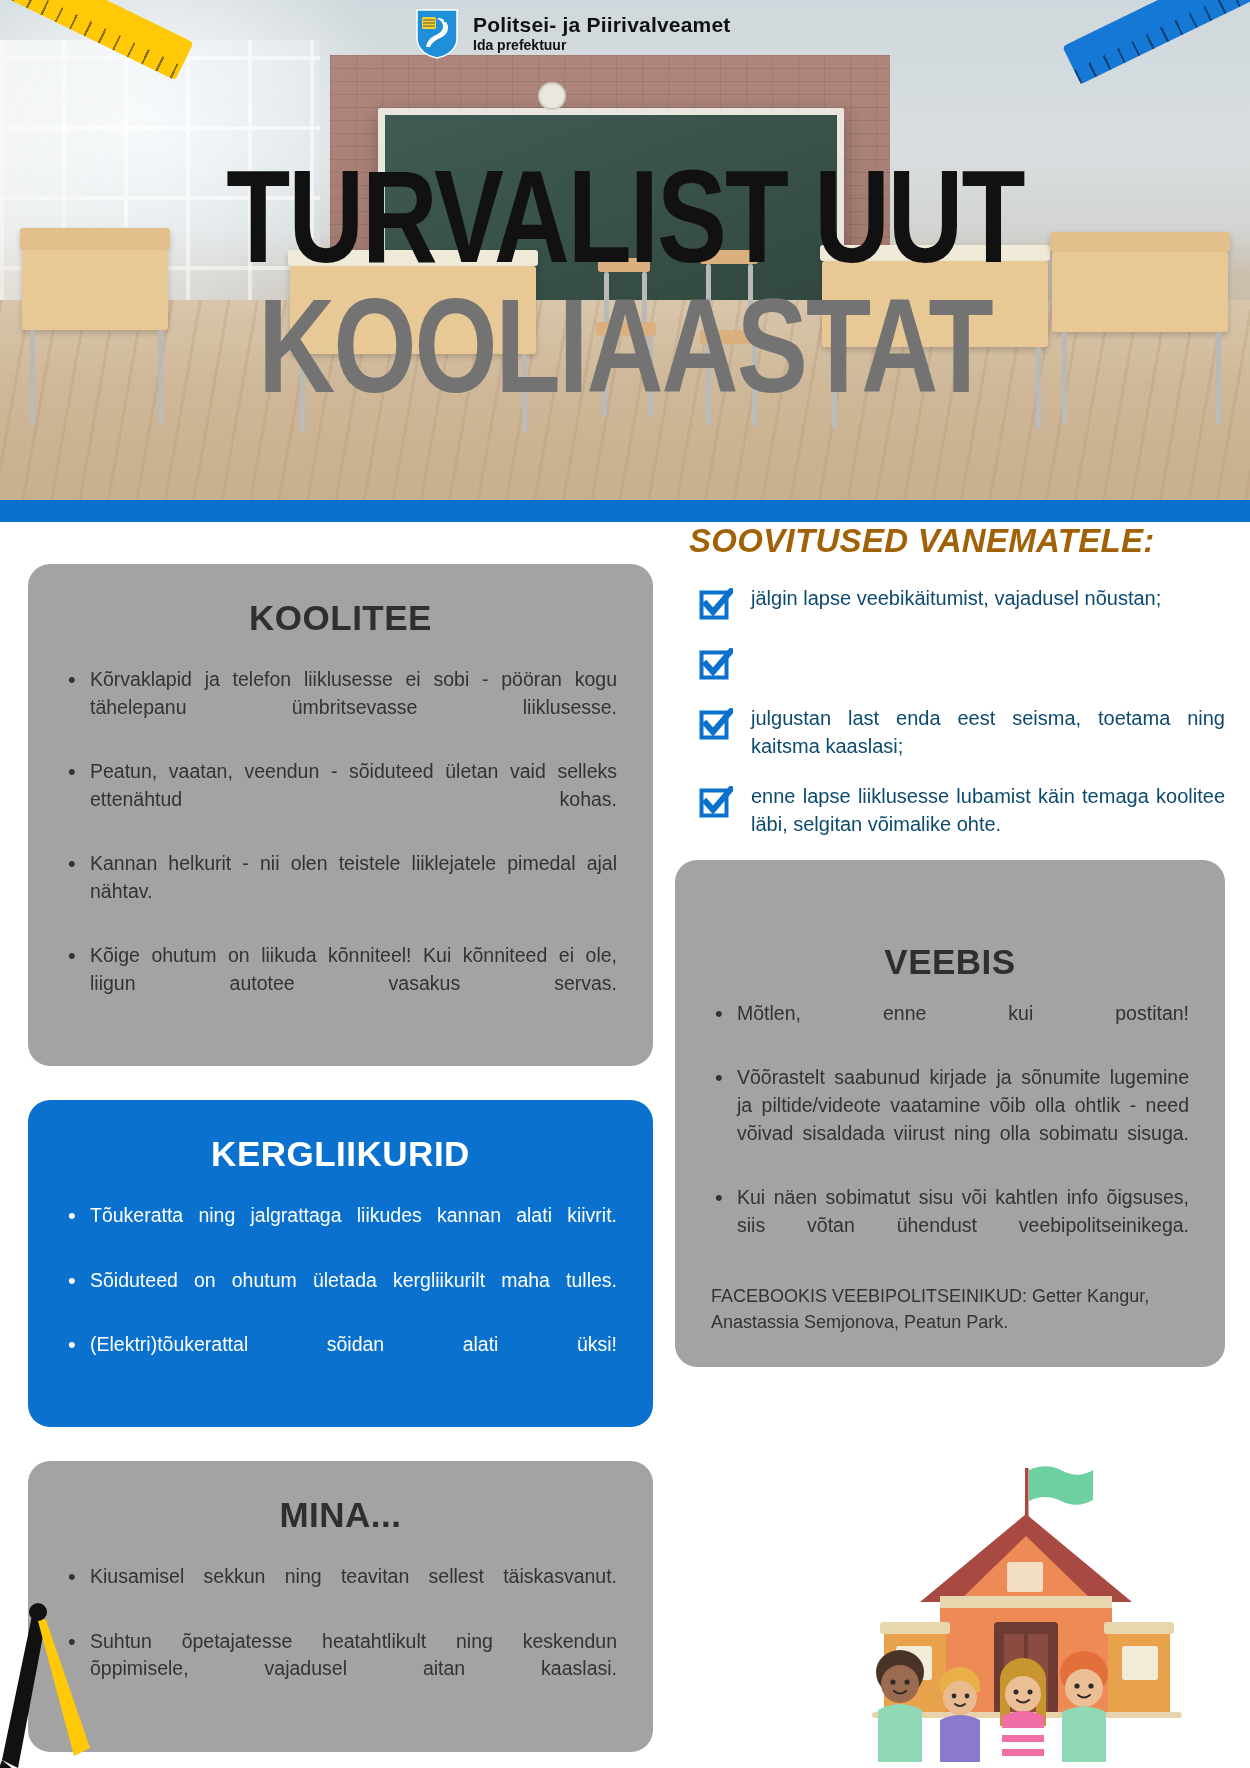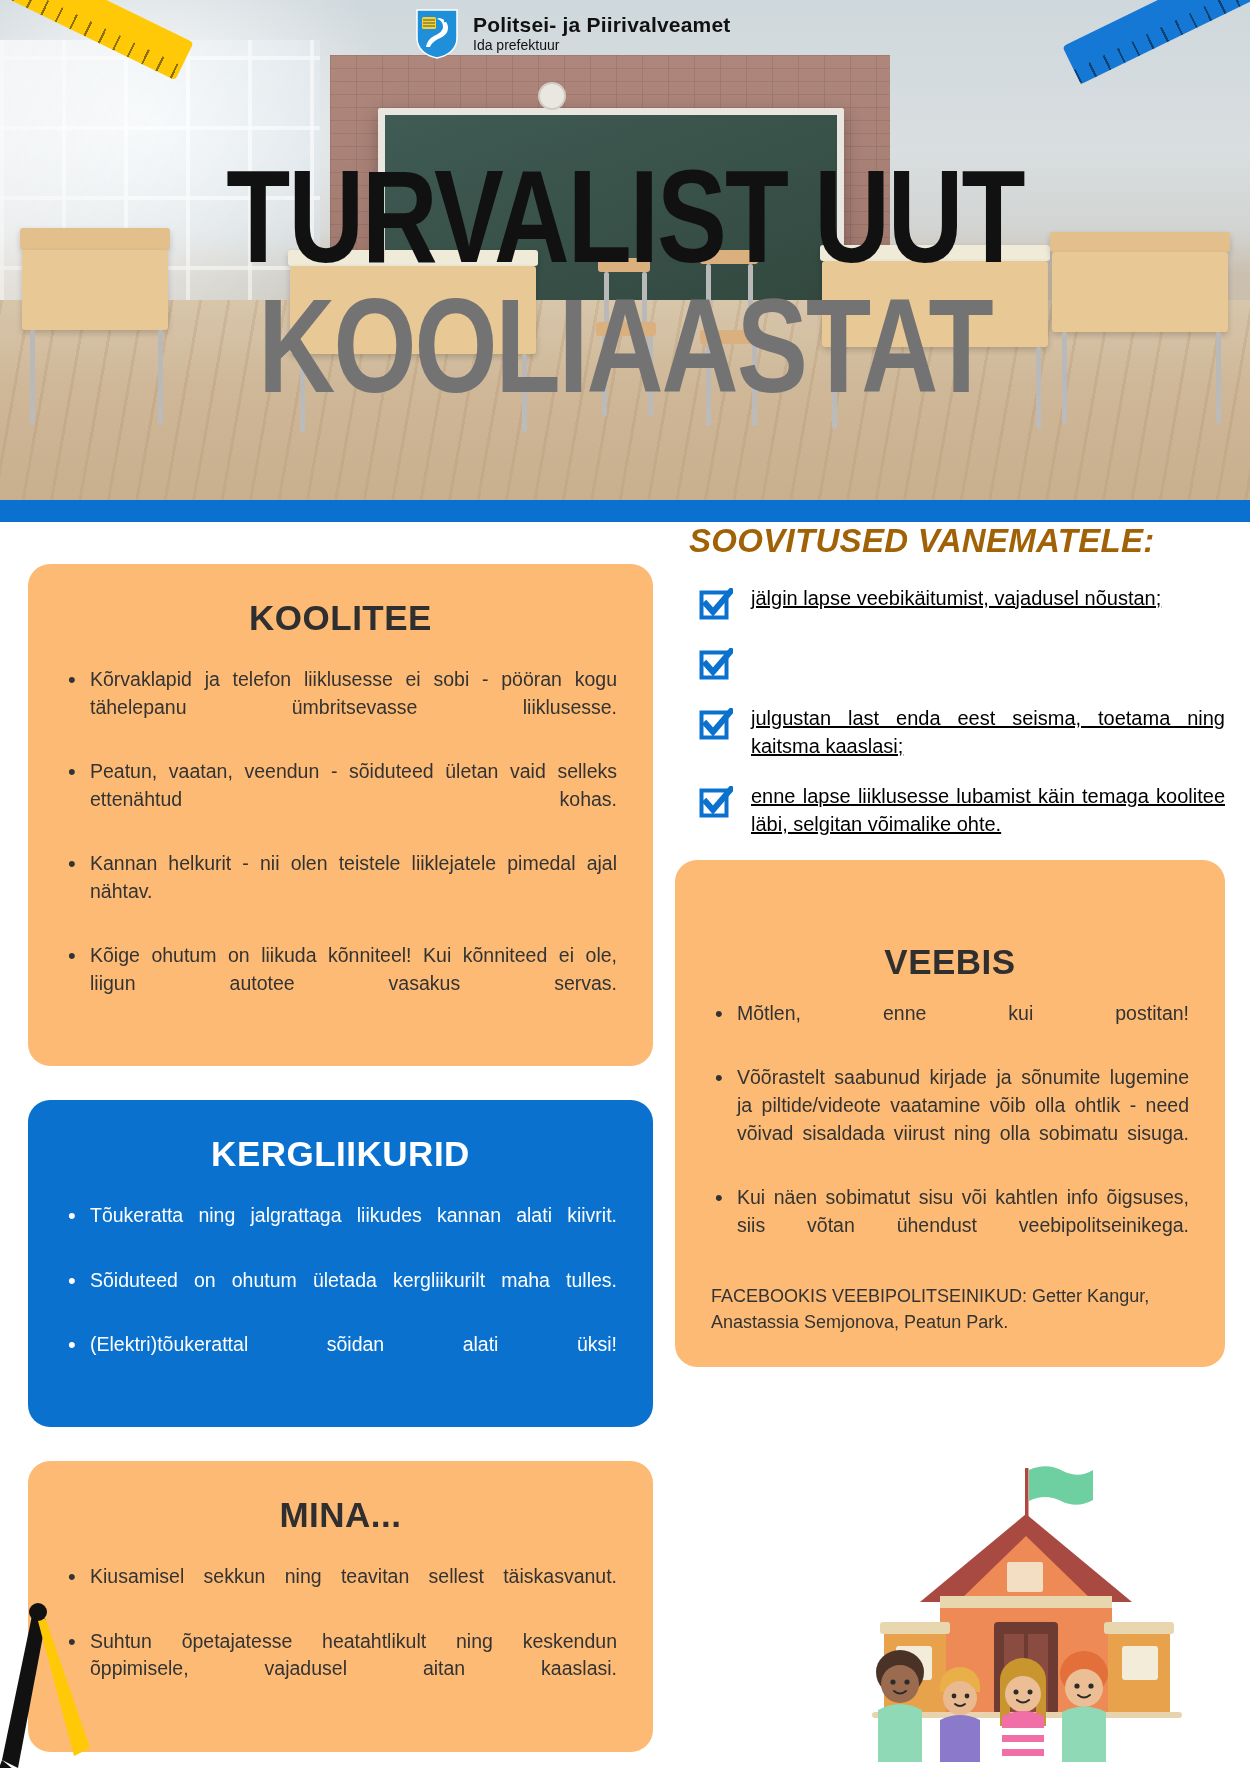--- a/index.html
+++ b/index.html
@@ -72,21 +72,21 @@
     position:absolute; left:0; right:0; bottom:0; height:120px;
     background: linear-gradient(to bottom, rgba(255,255,255,0), rgba(255,255,255,.1));
   }
 
   
   .brand {
     position:absolute; left:415px; top:8px; display:flex; align-items:center; gap:14px; z-index:6;
   }
   .brand-shield { width:44px; height:52px; }
   .brand-text .b1 { font-size:21px; font-weight:bold; color:#111; letter-spacing:.2px; line-height:1.1;}
-  .brand-text .b2 { font-size:14px; font-weight:normal; color:#111; line-height:1.4;}
+  .brand-text .b2 { font-size:14px; font-weight:bold; color:#111; line-height:1.4;}
 
   
   .headline { position:absolute; z-index:7; left:0; width:1250px; text-align:center;
     font-weight:900; letter-spacing:-2px; }
   .headline-1 { top:140px; font-size:108px; color:#111111; }
   .headline-2 { top:268px; font-size:110px; color:#737373; }
   .headline span { display:inline-block; transform: scaleY(1.22) scaleX(.97); transform-origin:center top; }
 
   
   .blue-bar{ position:absolute; left:0; top:500px; width:1250px; height:22px; background:#0A72CE; z-index:8;}
@@ -103,21 +103,21 @@
     background: repeating-linear-gradient(90deg, rgba(0,0,0,.45) 0 2px, rgba(0,0,0,0) 2px 16px);
   }
   .compass{ position:absolute; left:-6px; bottom:-10px; width:150px; height:180px; z-index:9;}
 
   
   .content{ position:absolute; left:0; top:522px; width:1250px; height:1246px; }
   .col-left { position:absolute; left:28px; top:42px; width:625px; }
   .col-right{ position:absolute; left:675px; top:0px; width:550px; }
 
   .card { border-radius:22px; padding:34px 36px 32px; margin-bottom:34px; }
-  .card-yellow{ background:#fdba74; color:#2f2f2f; }
+  .card-yellow{ background:#a3a3a3; color:#2f2f2f; }
   .card-blue  { background:#0A72CE; color:#ffffff; }
 
   .card-title{
     text-align:center; font-weight:900; font-size:35px; letter-spacing:.5px;
     margin-bottom:28px;
   }
   .card-yellow .card-title{ color:#2f2f2f; }
   .card-blue .card-title{ color:#ffffff; }
 
   ul.bullets{ list-style:none; }
@@ -139,23 +139,22 @@
 
   
   .right-heading{
     font-size:33px; font-weight:900; font-style:italic; color:#a16207;
     letter-spacing:.3px; margin:0 0 24px 14px;
   }
   .check-list{ list-style:none; margin-left:24px; }
   .check-item{ display:flex; gap:18px; margin-bottom:22px; align-items:flex-start; }
   .check-box{ flex:0 0 auto; width:34px; height:34px; margin-top:4px; }
   .check-text{
-    font-size:20px; line-height:1.4; color:#000000; text-align:justify; text-justify:inter-word;
+    font-size:20px; line-height:1.4; color:#0c4a6e; text-align:justify; text-justify:inter-word;
     flex:1;
-    text-decoration:underline;
   }
 
   
   .school-illo{ position:absolute; right:28px; bottom:6px; width:390px; height:300px; }
 </style>
 </head>
 <body>
 
 <div class="poster">
 

